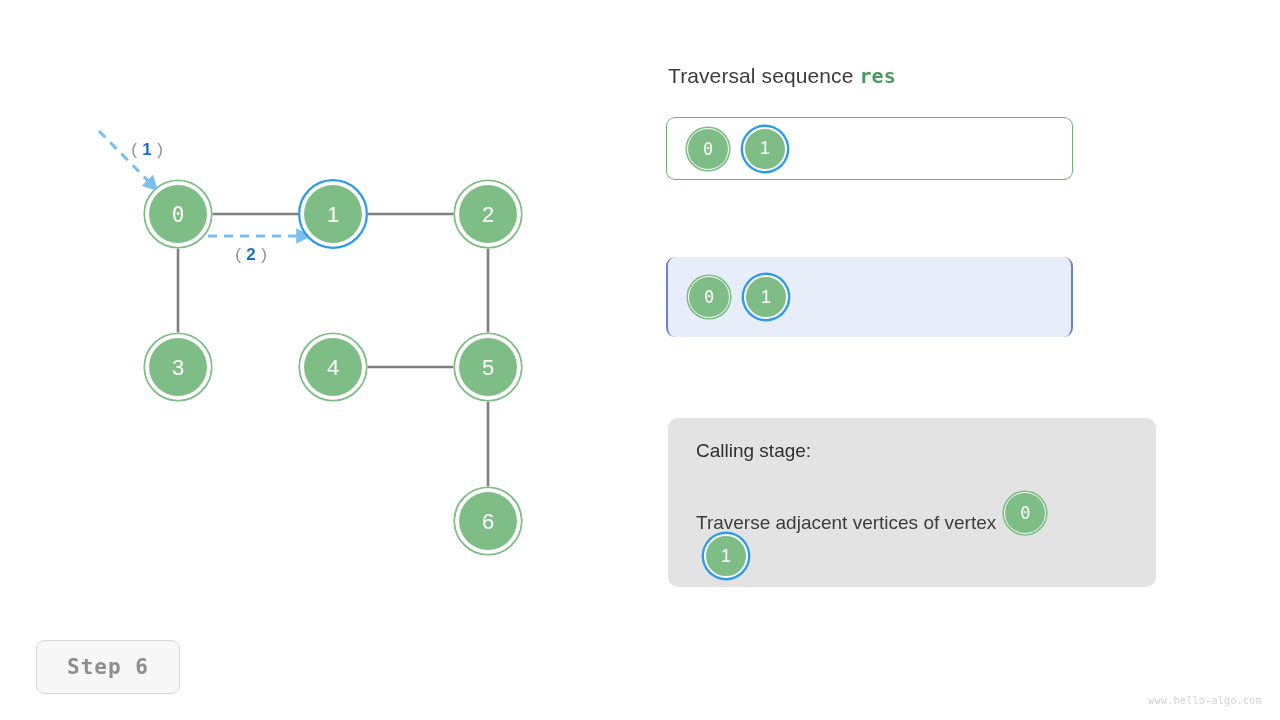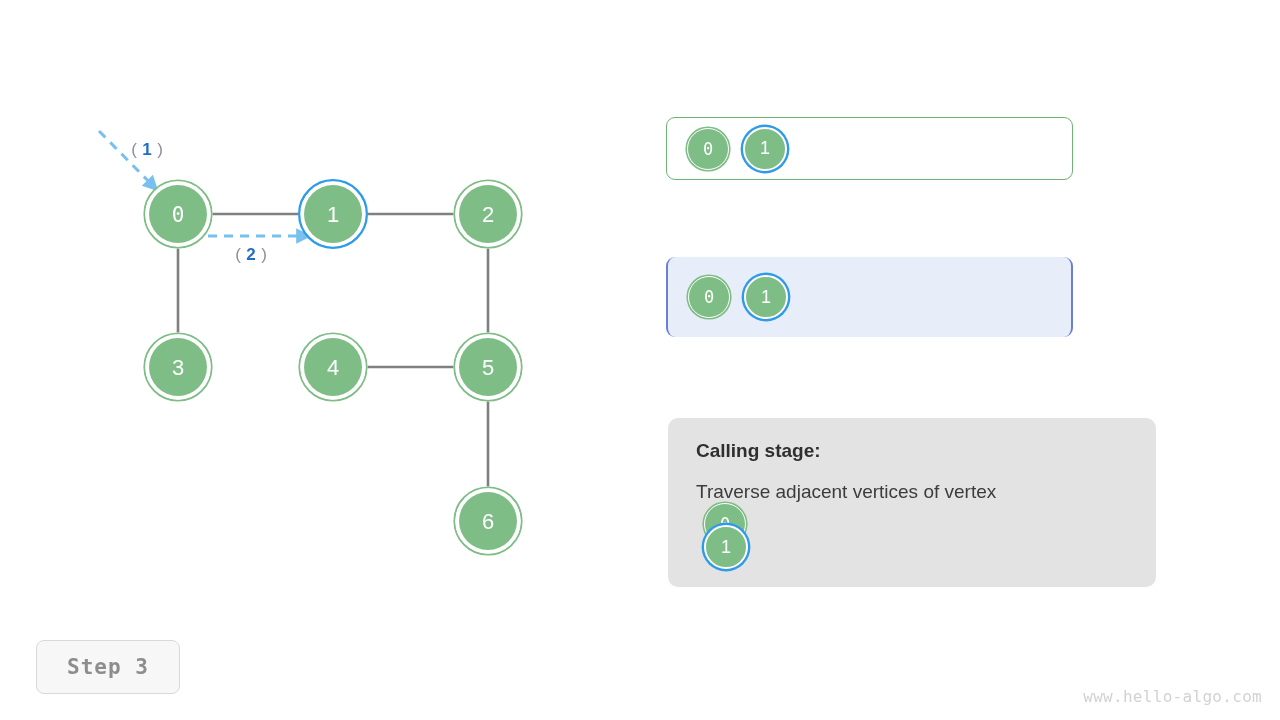--- a/index.html
+++ b/index.html
@@ -145,32 +145,31 @@
     top: 418px;
     width: 488px;
     height: 169px;
     background: #e3e3e3;
     border-radius: 10px;
     box-sizing: border-box;
     padding: 22px 0 0 28px;
   }
   #calling-stage-title {
     font-size: 19px;
-    font-weight: bold;
+    font-weight: normal;
     color: #2f2f2f;
-    margin-bottom: 19px;
+    margin-bottom: 28px;
   }
   .stage-line {
     display: flex;
-    align-items: flex-start;
+    align-items: flex-end;
     font-size: 19px;
     color: #3c3c3c;
     height: 44px;
     white-space: nowrap;
-    flex-direction: column;
   }
   .stage-line .chip { margin-left: 8px; }
 
   
   #step-badge {
     position: absolute;
     left: 36px;
     top: 640px;
     width: 144px;
     height: 54px;
@@ -187,21 +186,21 @@
     color: #8d8d8d;
     letter-spacing: 1px;
   }
 
   
   #watermark {
     position: absolute;
     right: 18px;
     bottom: 14px;
     font-family: "DejaVu Sans Mono", "Liberation Mono", monospace;
-    font-size: 16px;
+    font-size: 10px;
     color: #d2d2d2;
     letter-spacing: 0.3px;
   }
 </style>
 </head>
 <body>
 
 <div id="graph-panel">
   <svg id="graph-svg" width="640" height="620" viewBox="0 0 640 620">
     <defs>
@@ -276,20 +275,23 @@
           <text x="238" y="254" class="step-marker-paren">(</text>
           <text x="251" y="254" class="step-marker-num">2</text>
           <text x="264" y="254" class="step-marker-paren">)</text>
         </g>
       </g>
   </svg>
 </div>
 
 <div id="right-panel">
 
+  <div class="section-heading" style="left:2px; top:64px;">
+    <span>Traversal sequence </span><span class="code-res">res</span>
+  </div>
 
   <div class="value-box" id="res-box">
       <div class="chip">
         <span>0</span>
       </div>
       <div class="chip highlight plainfont">
         <span>1</span>
       </div>
     </div>
 
@@ -314,14 +316,14 @@
         </div>
         <div class="stage-line">
           <div class="chip highlight plainfont">
             <span>1</span>
           </div>
         </div>
       </div>
   </div>
 </div>
 
-<div id="step-badge">Step 3</div>
+<div id="step-badge">Step 6</div>
 <div id="watermark">www.hello-algo.com</div>
 
 </body></html>

